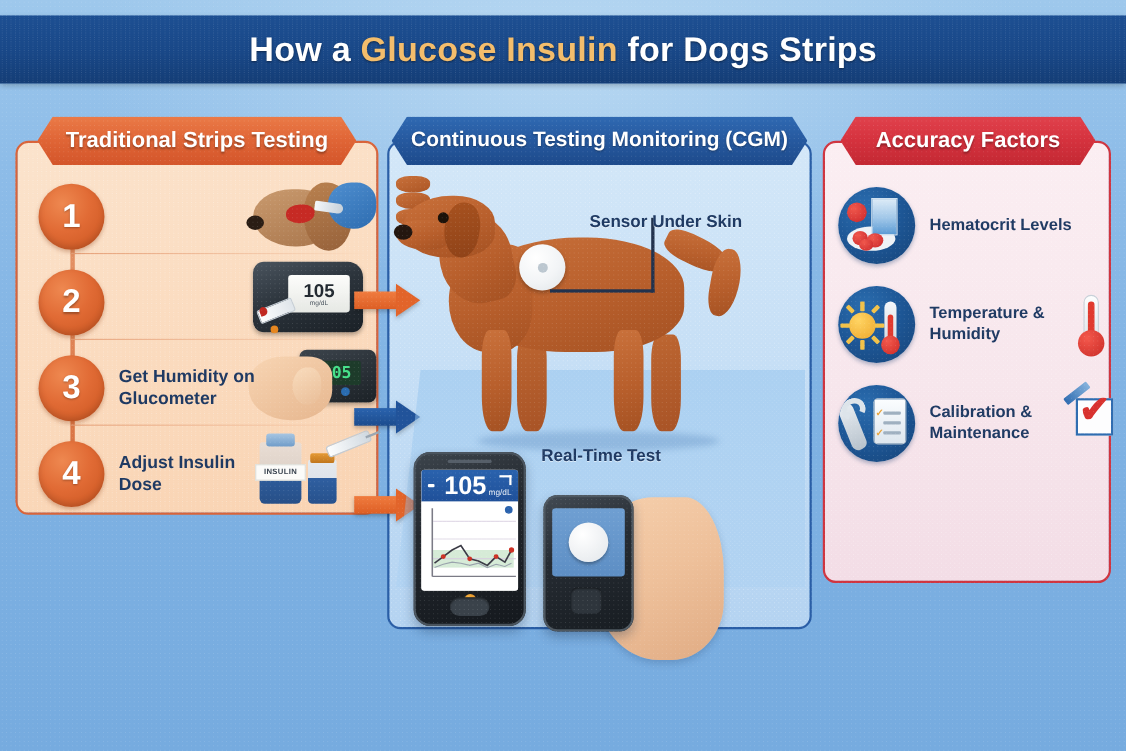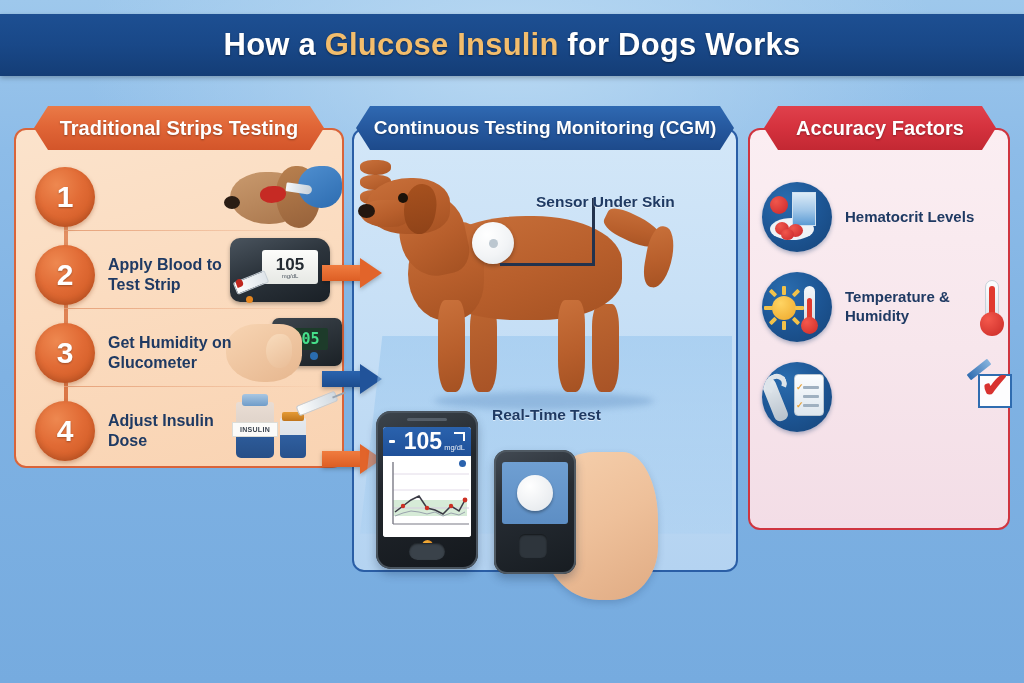--- a/index.html
+++ b/index.html
@@ -235,21 +235,21 @@
   }
   .sensor-disc{
     position:absolute; left:112px; top:62px; width:42px; height:42px; border-radius:50%;
     background:radial-gradient(circle at 36% 30%,#ffffff 0%,#f2f4f6 55%,#dfe4e8 100%);
     box-shadow:0 2px 4px rgba(0,0,0,.3);
     display:flex; align-items:center; justify-content:center;
   }
   .sensor-core{ width:9px; height:9px; border-radius:50%; background:#bcc7d0; }
 
   
-  .factors{ position:absolute; left:748px; top:164px; width:208px; height:378px; }
+  .factors{ position:absolute; left:748px; top:152px; width:208px; height:378px; }
   .factor{ position:absolute; left:14px; width:248px; height:86px; display:flex; align-items:center; }
   .factor-0{ top:10px; } .factor-1{ top:100px; } .factor-2{ top:190px; } .factor-3{ top:280px; }
   .factor-icon{
     width:70px; height:70px; min-width:70px; border-radius:50%;
     background:radial-gradient(circle at 34% 26%,#2a6cae 0%,#1d5695 50%,#164479 100%);
     box-shadow:0 2px 4px rgba(25,60,110,.35);
     position:relative; overflow:hidden;
   }
   .factor-label{
     margin-left:13px; color:#1f3a63; font-size:15px; font-weight:bold; line-height:1.25;
@@ -319,21 +319,21 @@
   .ins-cap2{ position:absolute; left:60px; top:20px; width:22px; height:9px; border-radius:2px; background:linear-gradient(180deg,#e59a35,#c0751c); }
   .ins-syr{ position:absolute; left:74px; top:6px; width:42px; height:11px; border-radius:3px; background:linear-gradient(90deg,#fdfefe,#cfd8e0); transform:rotate(-22deg); border:1px solid #c2cbd4; }
   .ins-needle{ position:absolute; left:110px; top:2px; width:14px; height:2px; background:#9aa6b2; transform:rotate(-22deg); }
 </style>
 </head>
 <body>
 
 <div id="infographic">
 
   <div class="titlebar">
-    <div class="title-text"><span>How a </span><span class="title-accent">Glucose Insulin</span><span> for Dogs Works</span></div>
+    <div class="title-text"><span>How a </span><span class="title-accent">Glucose Insulin</span><span> for Dogs Strips</span></div>
   </div>
 
   <div class="panel panel-left"></div>
   <div class="panel panel-center"></div>
   <div class="panel panel-right"></div>
 
   <div class="ribbon ribbon-left">Traditional Strips Testing</div>
   <div class="ribbon ribbon-center">Continuous Testing Monitoring (CGM)</div>
   <div class="ribbon ribbon-right">Accuracy Factors</div>
 
@@ -350,21 +350,20 @@
         <div class="ear-flap"></div>
         <div class="ear-nose"></div>
         <div class="ear-blood"></div>
         <div class="ear-glove"></div>
         <div class="ear-lancet"></div>
       </div>
     </div>
 
     <div class="step step-1">
       <div class="step-num">2</div>
-      <div class="step-label">Apply Blood to Test Strip</div>
       <div class="step-art art-meter">
         <div class="meter-body">
           <div class="meter-screen">
             <div class="meter-val">105</div>
             <div class="meter-unit">mg/dL</div>
           </div>
           <div class="meter-btn"></div>
         </div>
         <div class="meter-strip"></div>
         <div class="meter-drop"></div>
@@ -528,20 +527,21 @@
       <div class="factor-icon">
         <div class="ic-wrench"></div>
         <div class="ic-wrench-h"></div>
         <div class="ic-clip"></div>
         <div class="ic-clip-l" style="left:41px;top:24px;width:16px;"></div>
         <div class="ic-clip-l" style="left:41px;top:33px;width:16px;"></div>
         <div class="ic-clip-l" style="left:41px;top:42px;width:16px;"></div>
         <div class="ic-chk" style="left:34px;top:20px;">✓</div>
         <div class="ic-chk" style="left:34px;top:38px;">✓</div>
       </div>
+      <div class="factor-label">Calibration &amp; Maintenance</div>
       <div class="factor-extra" style="top:12px;">
         <div class="ex-box"></div>
         <div class="ex-check">✔</div>
         <div class="ex-pencil"></div>
       </div>
     </div>
 
 
   </div>
 

